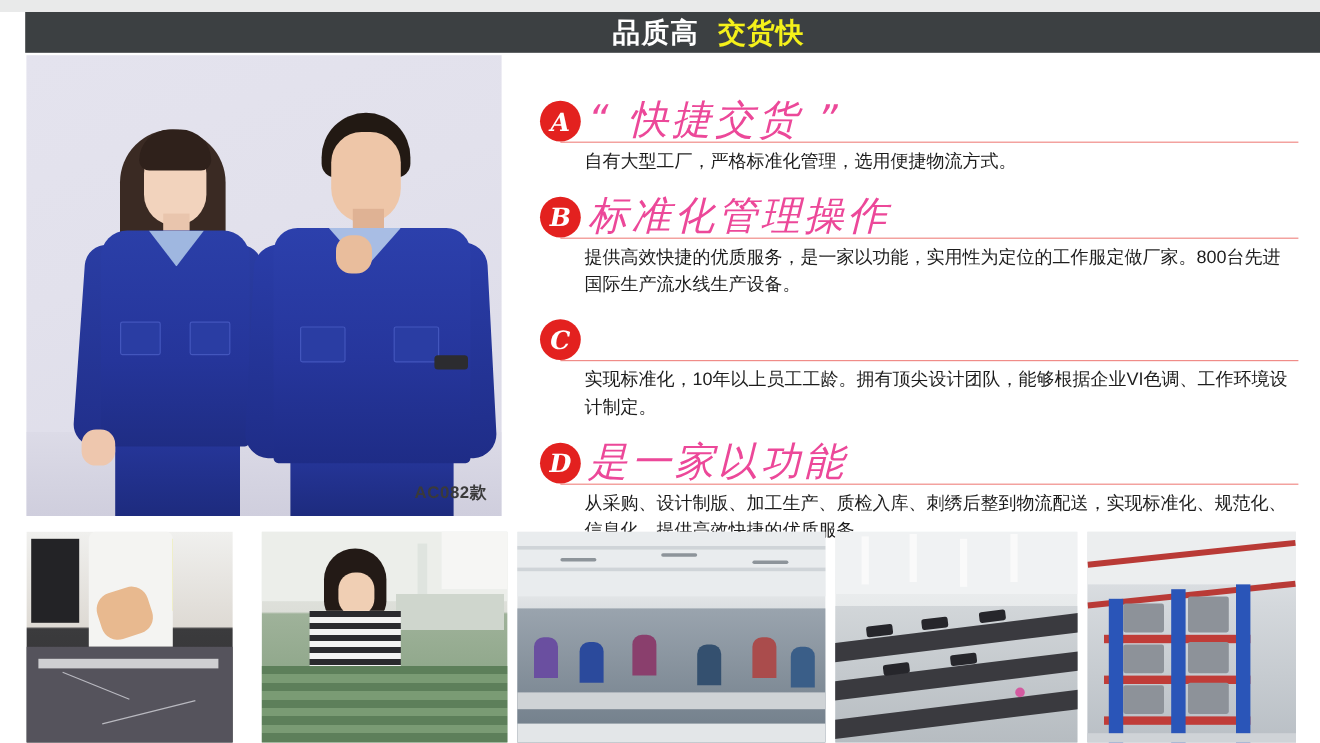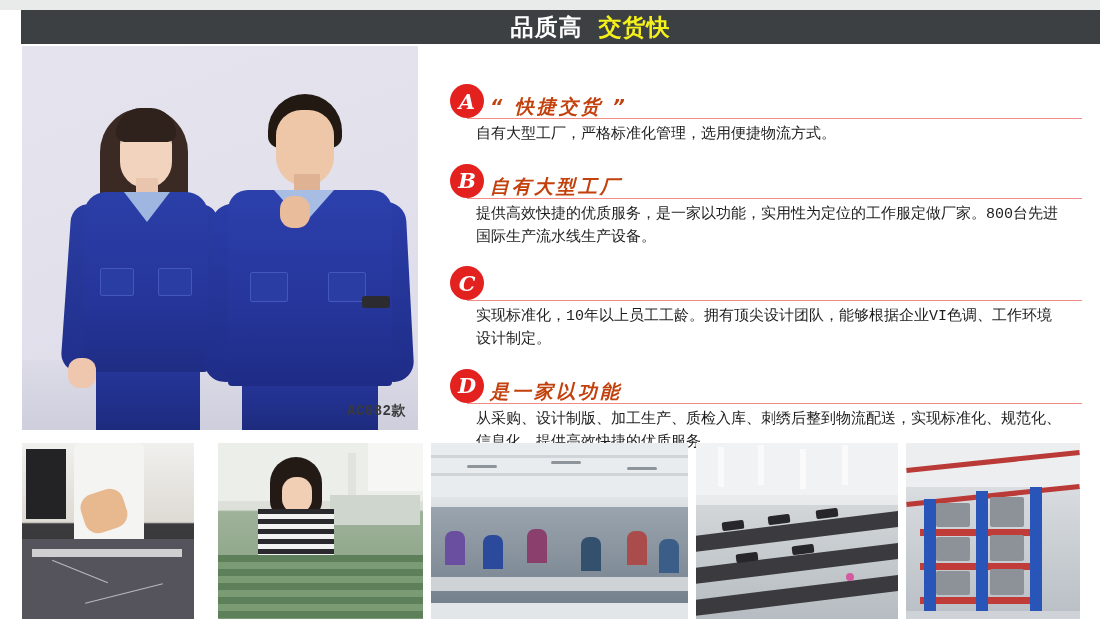--- a/index.html
+++ b/index.html
@@ -127,21 +127,21 @@
     left:228px;top:226px;width:36px;height:28px;border:1px solid #4356bd;border-radius:2px;
     background:#2a3da3;
   }
   .m-pocket2{
     left:306px;top:226px;width:36px;height:28px;border:1px solid #4356bd;border-radius:2px;
     background:#2a3da3;
   }
   .code-label{
     position:absolute;right:12px;bottom:10px;
     font-size:14px;color:#3a3a3a;font-weight:bold;letter-spacing:.5px;
-    font-family:Liberation Mono, monospace;
+    font-family:Liberation Sans, sans-serif;
   }
 
   
   .features{
     position:absolute;left:450px;top:80px;width:632px;height:350px;
   }
   .feature{position:relative;margin-bottom:13px;}
   .feature .head{
     display:flex;align-items:flex-end;position:relative;height:38px;
   }
@@ -151,36 +151,36 @@
     color:#ffffff;
     display:flex;align-items:center;justify-content:center;
     font-size:21px;font-weight:bold;font-style:italic;
     font-family:"DejaVu Serif","Liberation Serif",serif;
     flex:0 0 34px;
     box-shadow:0 0 0 0 rgba(0,0,0,0);
     position:relative;z-index:2;
   }
   .ftitle{
     margin-left:6px;
-    color:#c2410c;
-    font-size:19px;font-weight:bold;font-style:italic;
+    color:#ec4899;
+    font-size:33px;font-weight:normal;font-style:italic;
     letter-spacing:3px;
     line-height:1;
     padding-bottom:2px;
     font-family:"DejaVu Sans","Liberation Sans",sans-serif;
     white-space:nowrap;
   }
   .rule{
     position:absolute;left:17px;right:0;bottom:-1px;height:1px;
     background:#f08c88;z-index:1;
   }
   .fbody{
-    margin-left:26px;margin-top:6px;
+    margin-left:37px;margin-top:6px;
     color:#1d1d1d;font-size:15px;line-height:1.52;
-    font-family:Liberation Mono, monospace;
+    font-family:Liberation Sans, sans-serif;
     max-width:590px;
   }
 
   
   .strip{position:absolute;left:22px;top:443px;width:1058px;height:176px;}
   .shot{position:absolute;top:0;height:176px;overflow:hidden;}
   .s1{left:0;width:172px;}
   .s2{left:196px;width:205px;}
   .s3{left:409px;width:257px;}
   .s4{left:674px;width:202px;}
@@ -317,21 +317,21 @@
       <div class="badge">A</div>
       <div class="ftitle">“ 快捷交货 ”</div>
       <div class="rule"></div>
     </div>
     <div class="fbody">自有大型工厂，严格标准化管理，选用便捷物流方式。</div>
   </div>
 
   <div class="feature">
     <div class="head">
       <div class="badge">B</div>
-      <div class="ftitle">自有大型工厂</div>
+      <div class="ftitle">标准化管理操作</div>
       <div class="rule"></div>
     </div>
     <div class="fbody">提供高效快捷的优质服务，是一家以功能，实用性为定位的工作服定做厂家。800台先进国际生产流水线生产设备。</div>
   </div>
 
   <div class="feature">
     <div class="head">
       <div class="badge">C</div>
       <div class="rule"></div>
     </div>

